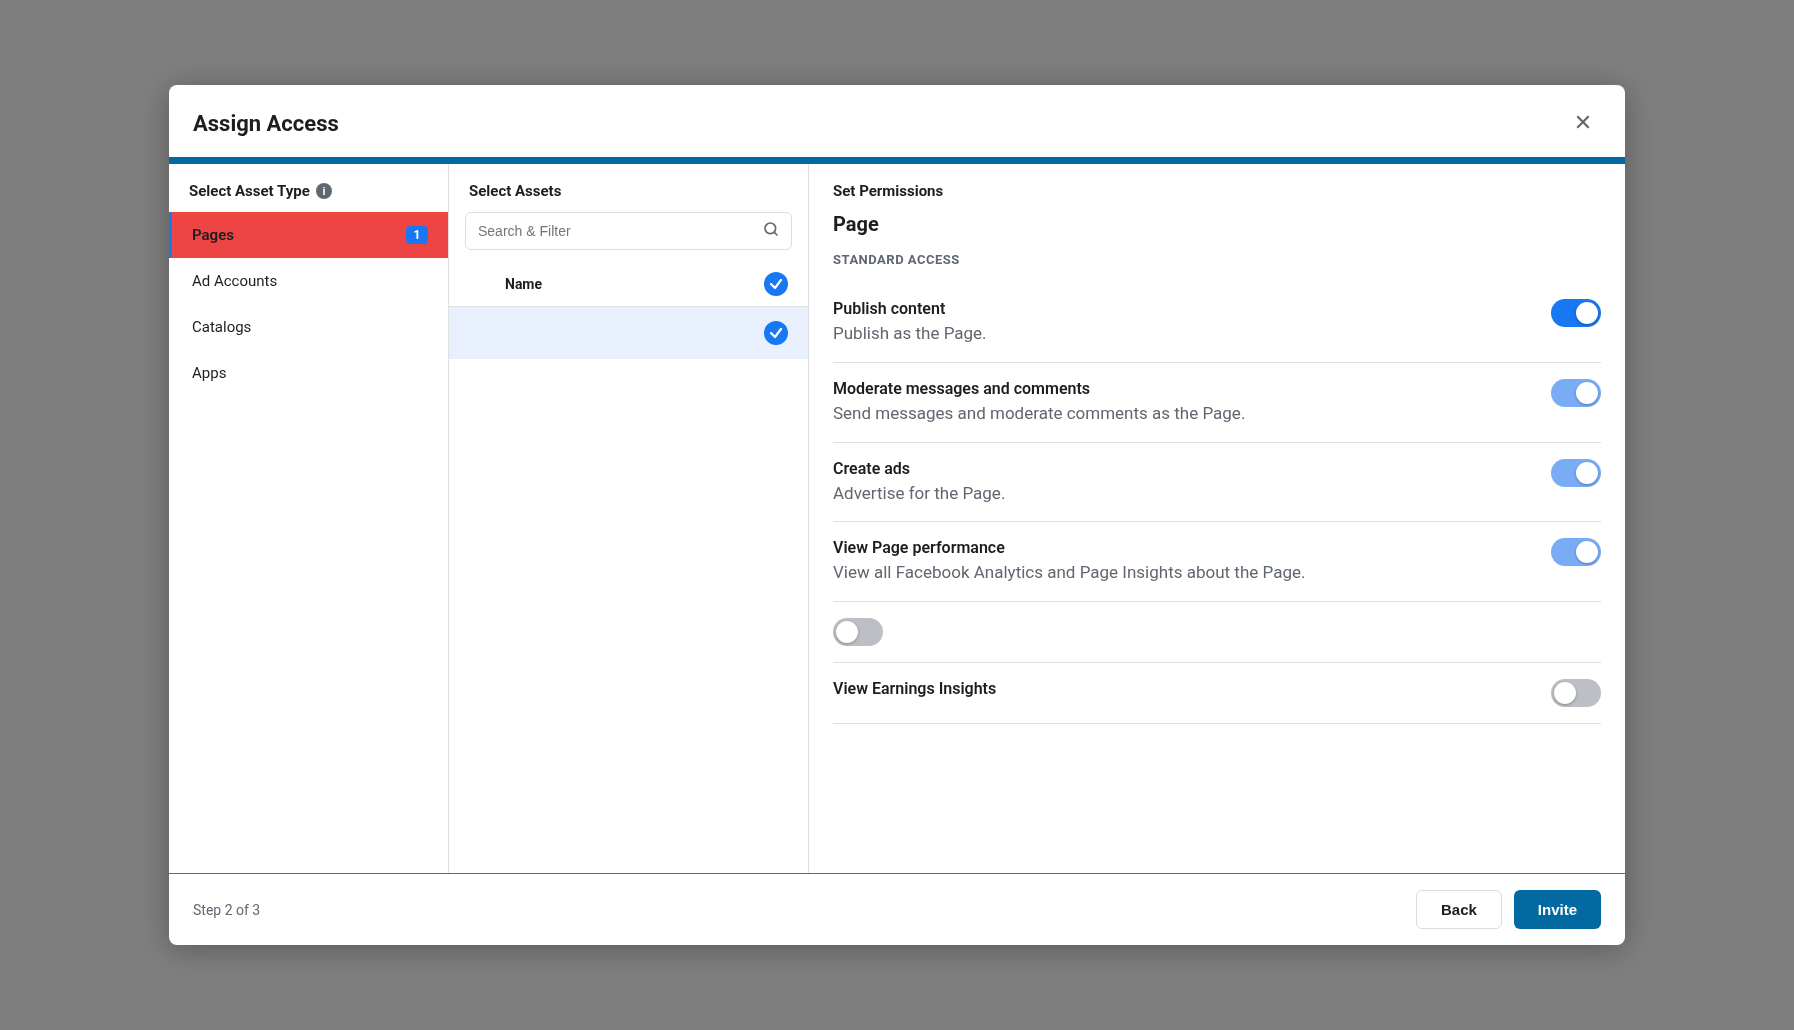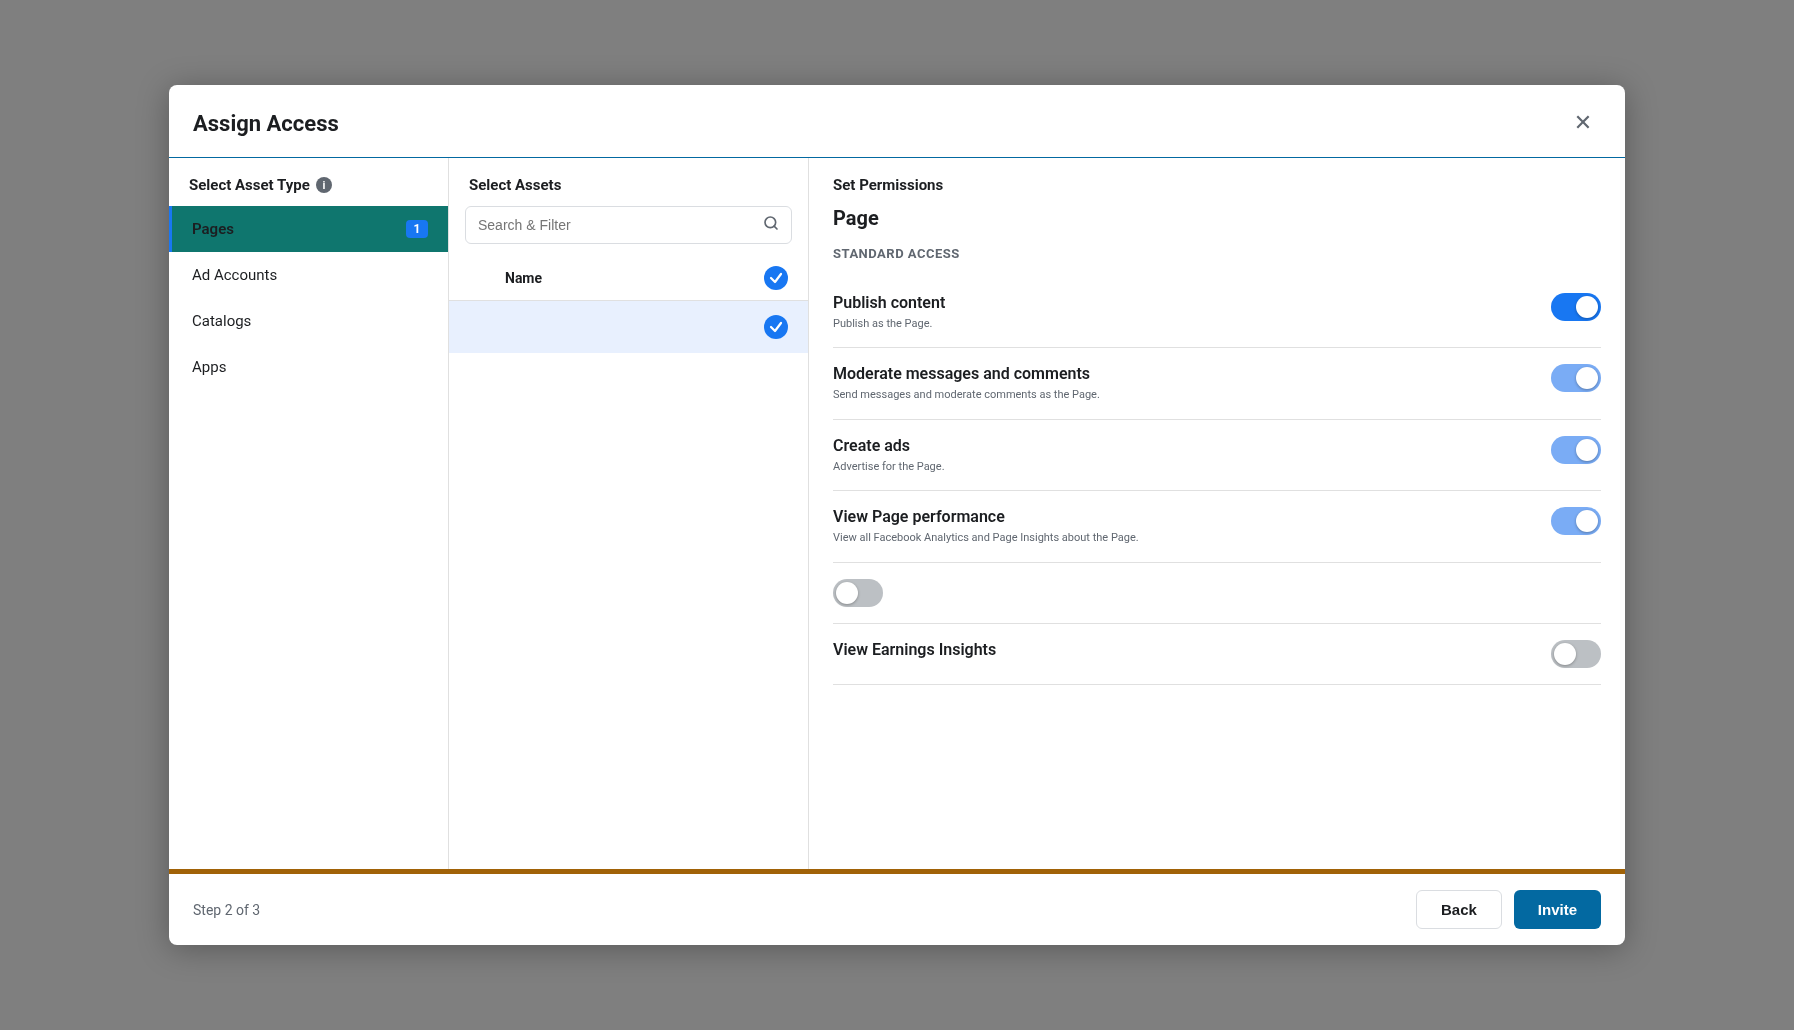--- a/index.html
+++ b/index.html
@@ -22,21 +22,21 @@
       flex-direction: column;
       box-shadow: 0 4px 32px rgba(0,0,0,0.3);
       overflow: hidden;
       position: relative;
     }
     .modal-header {
       display: flex;
       align-items: center;
       justify-content: space-between;
       padding: 20px 24px 16px 24px;
-      border-bottom: 1px solid #0369a1;
+      border-bottom: 7px solid #0369a1;
       flex-shrink: 0;
     }
     .modal-title {
       font-size: 22px;
       font-weight: 700;
       color: #1c1e21;
     }
     .close-btn {
       width: 36px;
       height: 36px;
@@ -93,21 +93,21 @@
       display: flex;
       align-items: center;
       justify-content: space-between;
       padding: 14px 20px;
       cursor: pointer;
       font-size: 15px;
       color: #1c1e21;
       border-left: 3px solid transparent;
     }
     .asset-type-item.active {
-      background: #0f766e;
+      background: #ef4444;
       border-left: 3px solid #1877f2;
       font-weight: 600;
     }
     .badge {
       background: #1877f2;
       color: #fff;
       border-radius: 4px;
       font-size: 12px;
       font-weight: 700;
       padding: 2px 7px;
@@ -235,21 +235,21 @@
       flex: 1;
       padding-right: 20px;
     }
     .permission-name {
       font-size: 16px;
       font-weight: 600;
       color: #1c1e21;
       margin-bottom: 4px;
     }
     .permission-desc {
-      font-size: 11px;
+      font-size: 17px;
       color: #606770;
       line-height: 1.4;
     }
     
     .toggle {
       position: relative;
       width: 50px;
       height: 28px;
       flex-shrink: 0;
       cursor: pointer;
@@ -280,21 +280,21 @@
       transition: left 0.2s;
     }
     .toggle-thumb.on { left: 25px; }
     .toggle-thumb.off { left: 3px; }
     
     .modal-footer {
       display: flex;
       align-items: center;
       justify-content: space-between;
       padding: 16px 24px;
-      border-top: 5px solid #a16207;
+      border-top: 1px solid #a16207;
       flex-shrink: 0;
     }
     .step-label {
       font-size: 14px;
       color: #606770;
     }
     .footer-buttons {
       display: flex;
       gap: 12px;
     }

